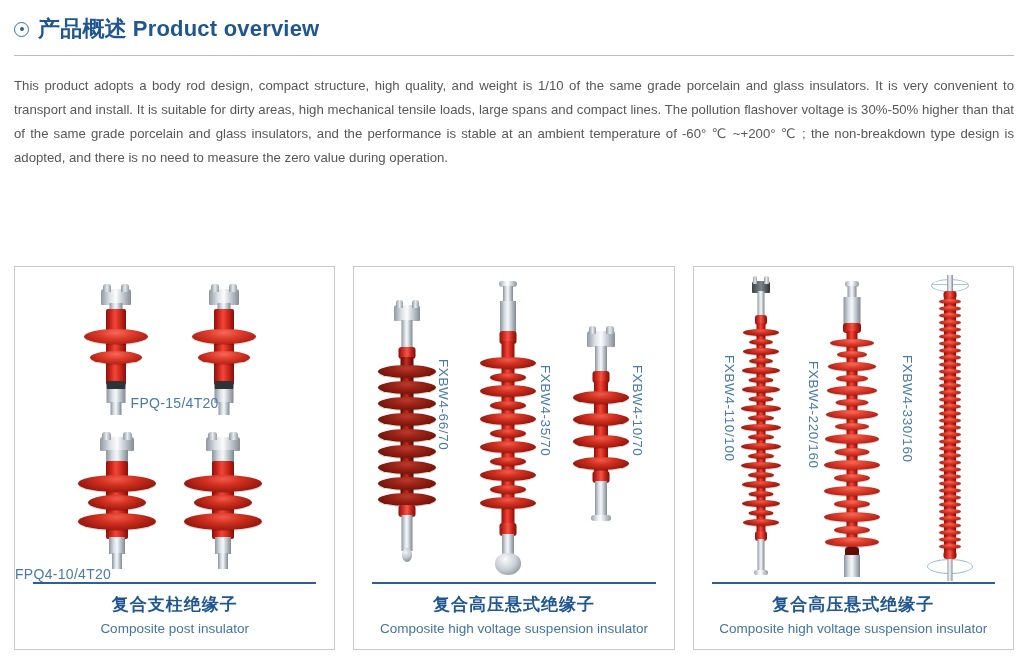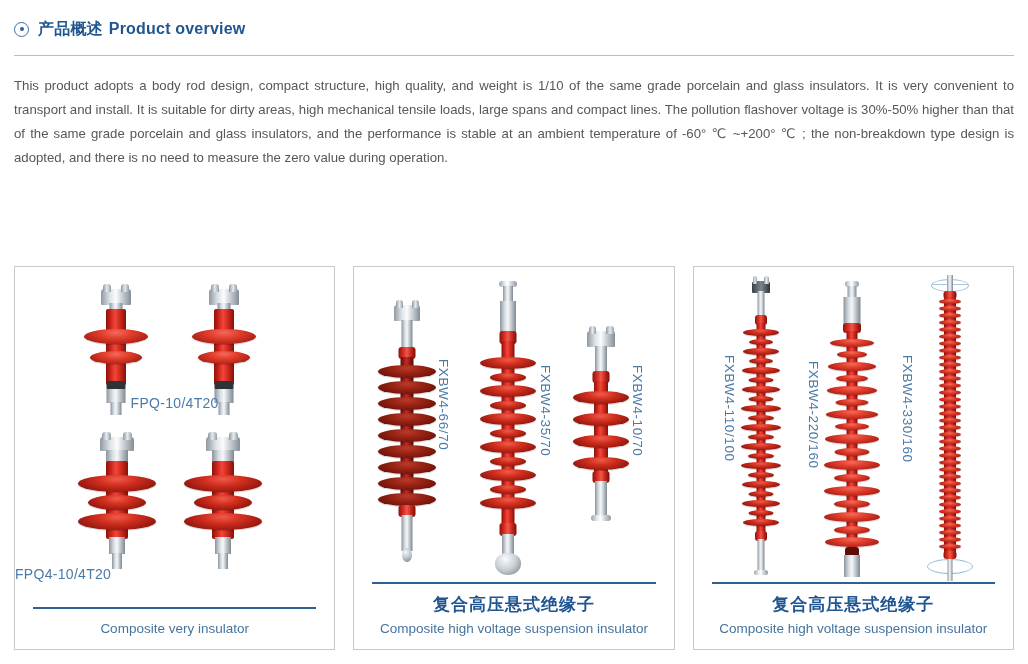--- a/index.html
+++ b/index.html
@@ -39,21 +39,21 @@
     position: absolute;
     left: 50%;
     top: 50%;
     width: 4px;
     height: 4px;
     margin: -2px 0 0 -2px;
     border-radius: 50%;
     background: #2f5f9e;
   }
   .header-title {
-    font-size: 16px;
+    font-size: 22px;
     font-weight: bold;
     color: #1f5590;
     letter-spacing: 0.2px;
     line-height: 1;
     white-space: nowrap;
   }
   .header-title .cn { margin-right: 6px; }
 
   .header-rule {
     margin: 9px 14px 0 14px;
@@ -292,21 +292,21 @@
           <div class="fit-stem" style="top:18px; width:13px; height:8px;"></div>
           <div class="rod" style="top:24px; width:20px; height:76px;"></div>
           <div class="shed light" style="top:44px; width:64px; height:15px;"></div>
           <div class="shed light" style="top:66px; width:52px; height:13px;"></div>
           <div class="fit-cap" style="top:96px; width:19px; height:9px; background:#2e3338;"></div>
           <div class="fit-stem" style="top:104px; width:19px; height:14px;"></div>
           <div class="fit-stem" style="top:117px; width:11px; height:13px;"></div>
         </div>
       </div>
 
-      <div class="model-label" style="left:0; right:0; top:128px; text-align:center;">FPQ-10/4T20</div>
+      <div class="model-label" style="left:0; right:0; top:128px; text-align:center;">FPQ-15/4T20</div>
 
       <div class="insulator" style="left:62px; top:166px; width:80px; height:136px;">
         <div class="ins-col">
           <div class="fit-clevis" style="top:4px; width:34px; height:14px;"></div>
           <div class="fit-stem" style="top:17px; width:22px; height:14px;"></div>
           <div class="rod" style="top:28px; width:22px; height:78px;"></div>
           <div class="shed" style="top:42px; width:78px; height:17px;"></div>
           <div class="shed" style="top:62px; width:58px; height:15px;"></div>
           <div class="shed" style="top:80px; width:78px; height:17px;"></div>
           <div class="fit-stem" style="top:104px; width:16px; height:17px;"></div>
@@ -325,21 +325,22 @@
           <div class="fit-stem" style="top:104px; width:16px; height:17px;"></div>
           <div class="fit-stem" style="top:120px; width:10px; height:16px;"></div>
         </div>
       </div>
 
       <div class="model-label" style="left:0; right:0; top:299px; text-align:left;">FPQ4-10/4T20</div>
     </div>
 
     <div class="card-caption">
       <div class="caption-rule"></div>
-      <div class="caption-en">Composite very insulator</div>
+      <div class="caption-cn">复合支柱绝缘子</div>
+      <div class="caption-en">Composite post insulator</div>
     </div>
   </div>
 
   <div class="product-card">
     <div class="card-figure">
 
       <div class="insulator" style="left:22px; top:36px; width:62px; height:262px;">
         <div class="ins-col">
           <div class="fit-clevis" style="top:2px; width:26px; height:16px;"></div>
           <div class="fit-stem" style="top:17px; width:11px; height:28px;"></div>

